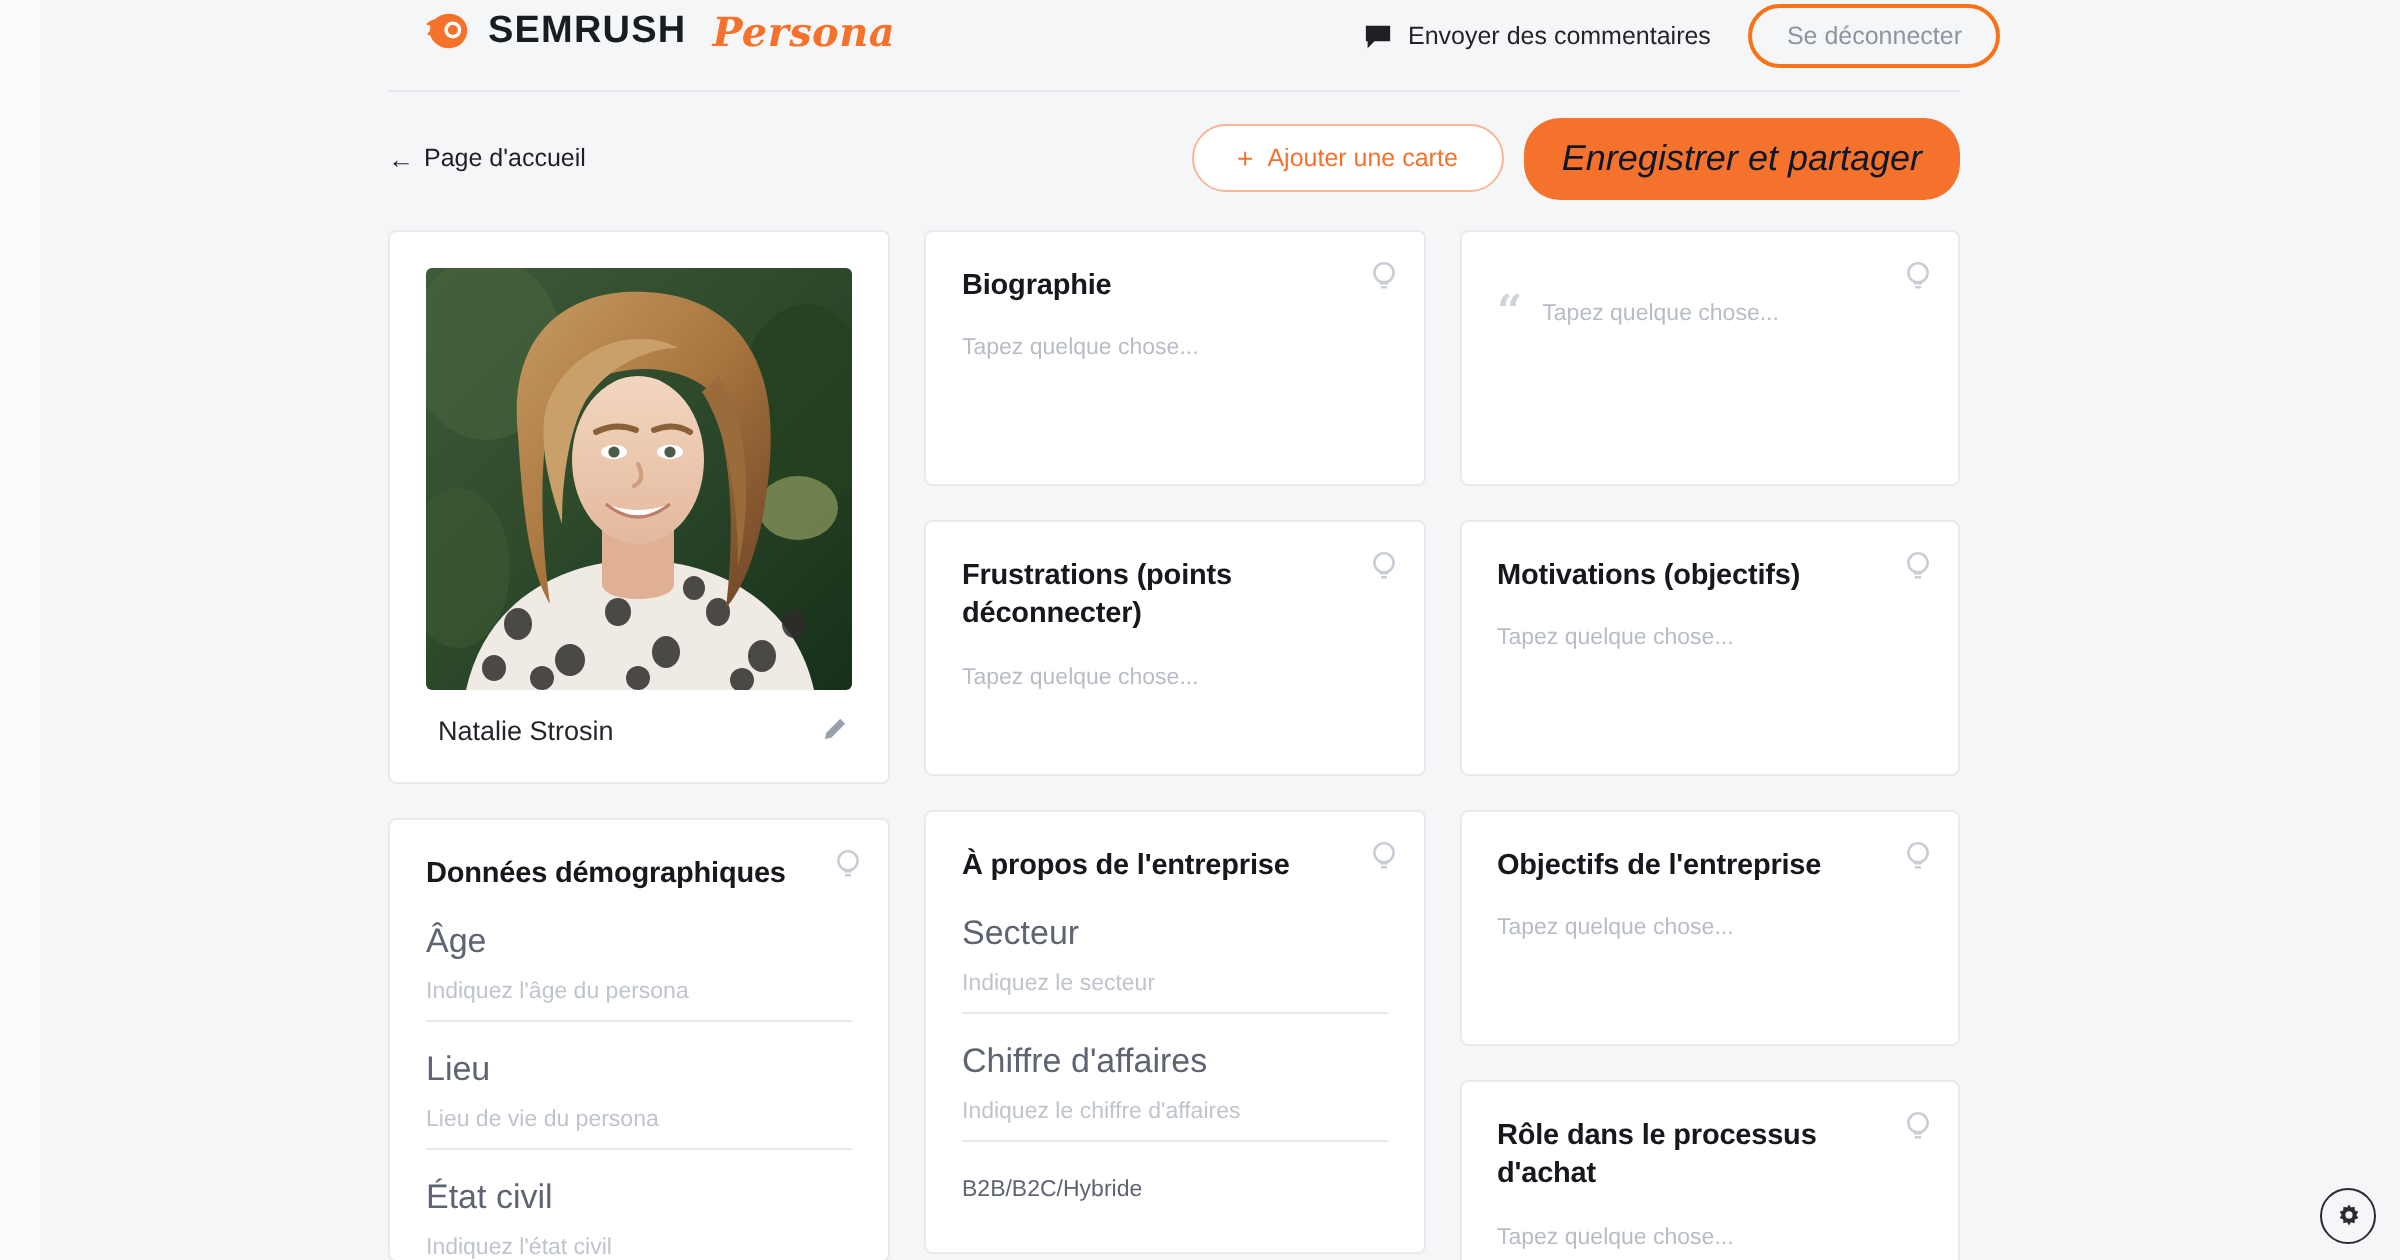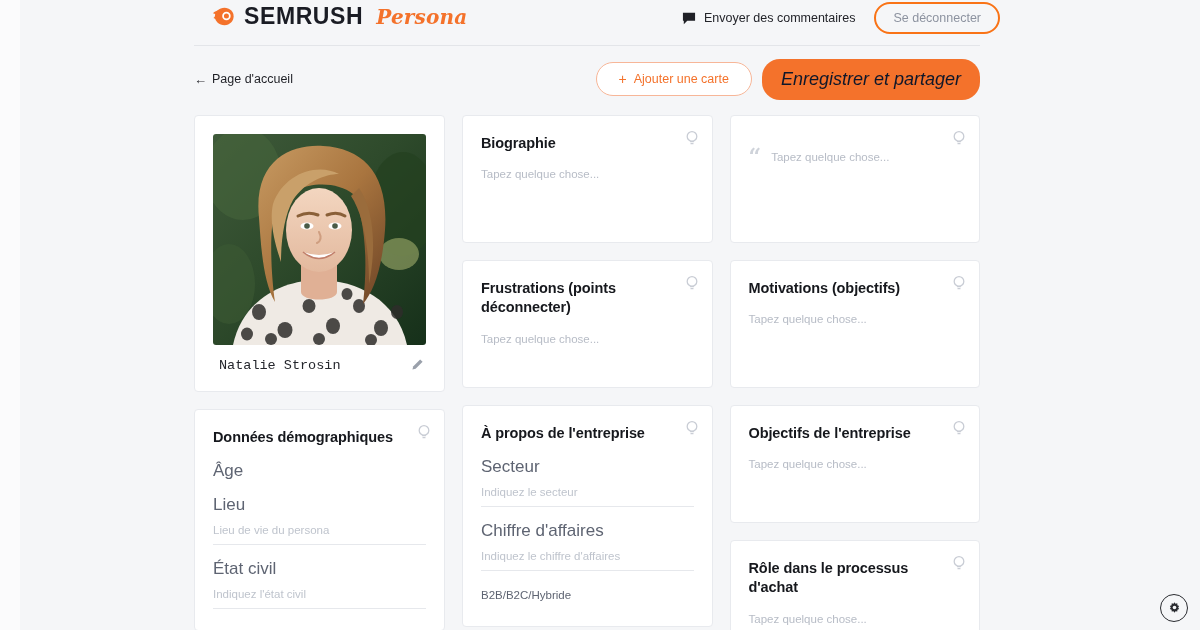--- a/index.html
+++ b/index.html
@@ -22,21 +22,21 @@
   .header {
     position: absolute; left: 0; top: 0; width: 1200px; height: 45px;
     display: flex; align-items: center;
   }
   .logo-wrap {
     position: absolute; left: 212px; top: 3px;
     display: flex; align-items: center; gap: 7px;
   }
   .logo-mark { width: 25px; height: 25px; display: block; }
   .logo-text {
-    font-size: 23px; font-weight: 700; letter-spacing: .6px;
+    font-size: 19px; font-weight: 700; letter-spacing: .6px;
     color: #1a1c24;
   }
   .logo-persona {
     font-family: "DejaVu Serif", serif;
     font-style: italic; font-size: 20px; font-weight: 700;
     color: #f4722b; letter-spacing: .2px; margin-left: 6px;
   }
   .header-right {
     position: absolute; right: 200px; top: 2px;
     display: flex; align-items: center; gap: 19px;
@@ -112,21 +112,20 @@
   .quote-row .placeholder { margin-top: 3px; }
 
   
   .persona-card .photo-frame {
     margin: 18px 18px 0 18px; width: 213px; height: 211px;
     border-radius: 3px; overflow: hidden; position: relative;
   }
   .persona-name-row {
     display: flex; align-items: flex-start; justify-content: space-between;
     padding: 13px 20px 18px 24px;
-    font-family: Liberation Mono, monospace;
   }
   .persona-name { font-size: 13.5px; color: #24262c; }
   .pencil { width: 14px; height: 14px; cursor: pointer; }
 
   
   .field { margin-top: 14px; }
   .field-label { font-size: 17px; color: #5e6472; }
   .field-input {
     font-size: 11.5px; color: #bfc4cd; padding: 9px 0 8px 0;
     border-bottom: 1px solid #e6e8ec;
@@ -271,20 +270,21 @@
       <div class="card" style="height:222px">
         <svg class="bulb" viewBox="0 0 14 16">
           <circle cx="7" cy="6.4" r="4.8" fill="none" stroke="#c9cdd5" stroke-width="1.3"></circle>
           <rect x="5" y="11" width="4" height="1.3" rx=".6" fill="#c9cdd5"></rect>
           <rect x="5.4" y="13" width="3.2" height="1.3" rx=".6" fill="#c9cdd5"></rect>
         </svg>
         <div class="card-pad">
           <div class="card-title">Données démographiques</div>
           <div class="field">
             <div class="field-label">Âge</div>
+            <div class="field-input">Indiquez l'âge du persona</div>
           </div>
           <div class="field">
             <div class="field-label">Lieu</div>
             <div class="field-input">Lieu de vie du persona</div>
           </div>
           <div class="field">
             <div class="field-label">État civil</div>
             <div class="field-input">Indiquez l'état civil</div>
           </div>
 

